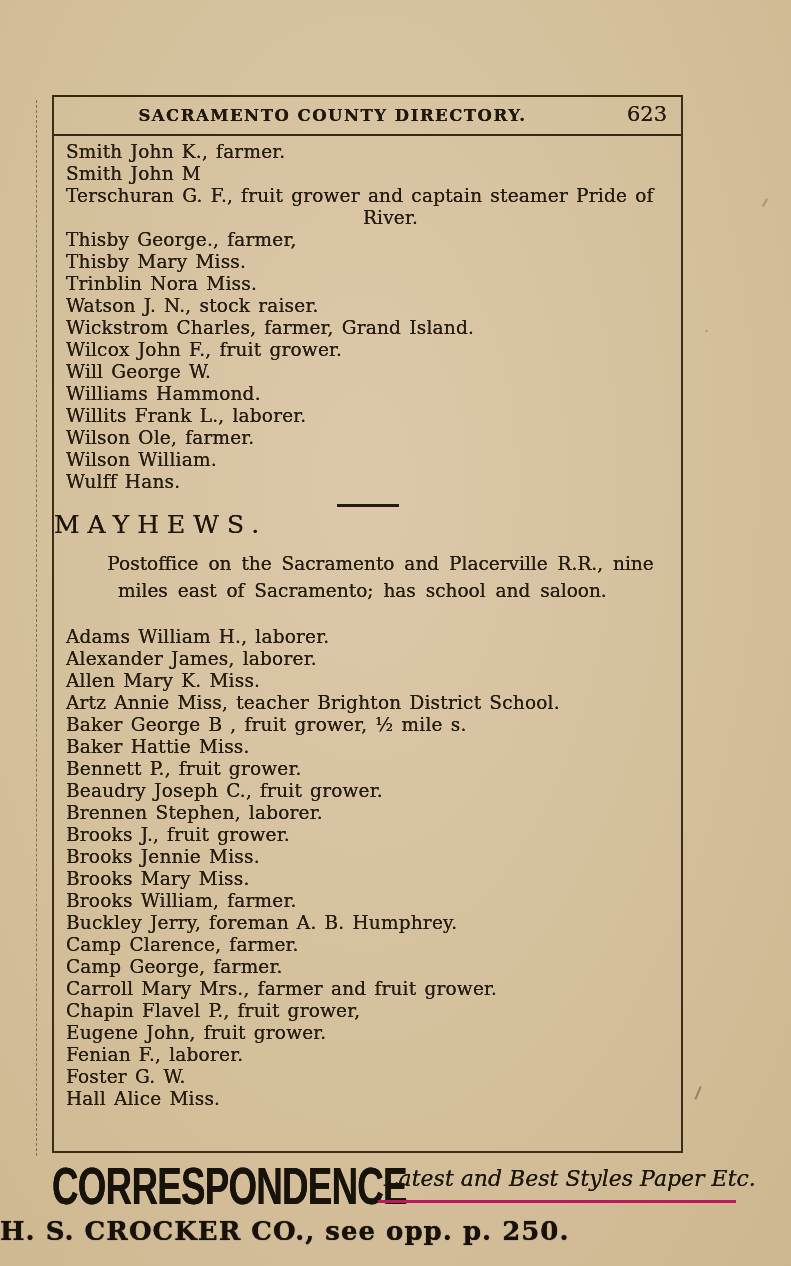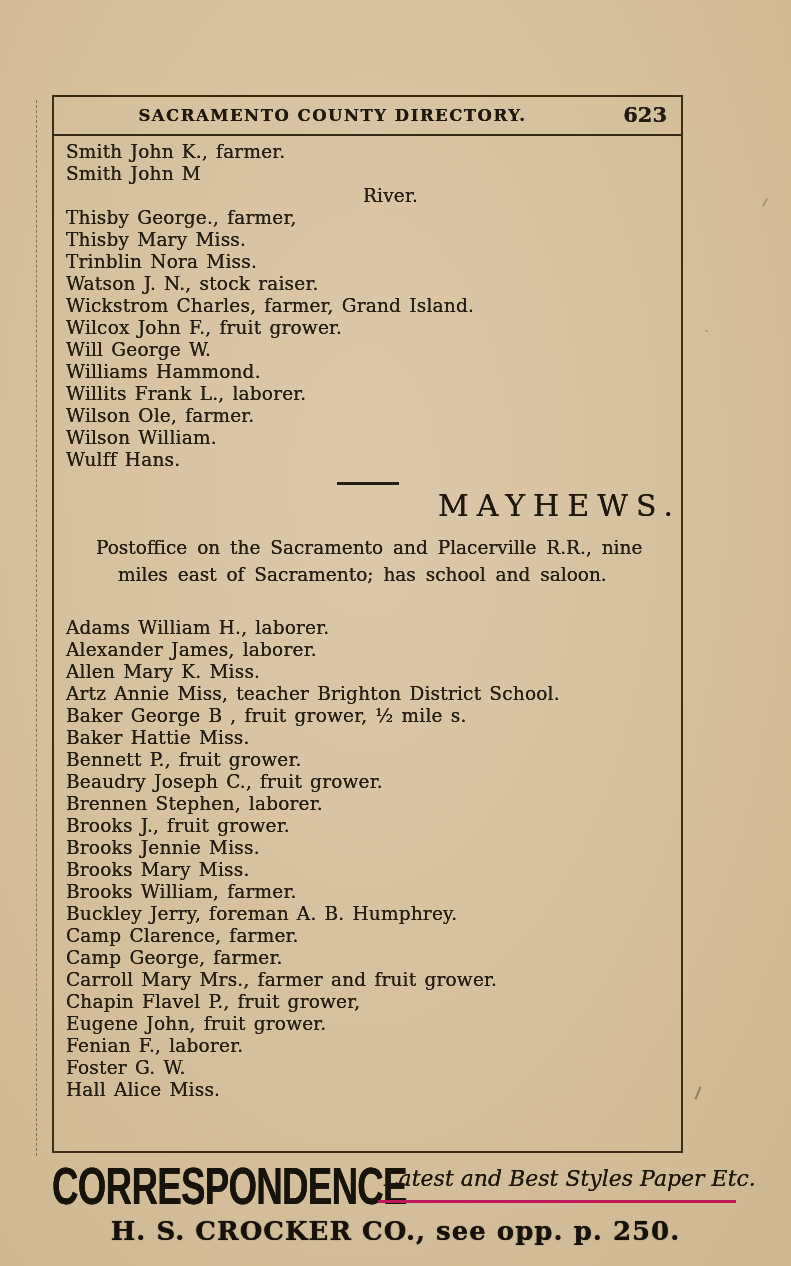--- a/index.html
+++ b/index.html
@@ -27,60 +27,59 @@
     border-bottom:2px solid #342a16;
   }
   .running-header .title{
     position:absolute;left:0;right:70px;top:9px;text-align:center;
     font-size:16.5px;font-weight:bold;letter-spacing:1.5px;color:#1f180b;
     text-shadow:0 0 .4px currentColor;
   }
   .running-header .pagenum{
     position:absolute;right:14px;top:5px;font-size:21px;color:#241c10;
     text-shadow:0 0 .4px currentColor;
-    font-weight:bold;
   }
   .list{margin:5px 8px 0 12px;}
   .entry{
     font-size:18.5px;line-height:22px;white-space:nowrap;
     letter-spacing:.2px;word-spacing:2px;
     text-shadow:0 0 .4px currentColor;
   }
   .entry.indent{padding-left:42px;text-align:center;}
   .section-divider{
     width:62px;height:3px;background:#241c10;margin:11px auto 3px auto;
   }
   .section-heading{
-    text-align:right;font-size:30px;letter-spacing:8px;
+    text-align:left;font-size:25px;letter-spacing:8px;
     color:#1e170b;margin-top:3px;
     text-shadow:0 0 .5px currentColor;
   }
   .section-desc{
     margin:11px 16px 0 12px;font-size:18.5px;line-height:27px;
     word-spacing:4px;text-shadow:0 0 .4px currentColor;
   }
-  .desc-line-1{display:block;padding-left:30px;}
+  .desc-line-1{display:block;padding-left:30px;text-align:center;}
   .desc-line-2{display:block;padding-left:52px;}
-  .list.mayhews{margin-top:29px;}
+  .list.mayhews{margin-top:22px;}
   
   .ad-correspondence{
     position:absolute;left:52px;top:1158px;
     font-family:"Liberation Sans", sans-serif;font-weight:bold;
     font-size:46px;line-height:1.1;letter-spacing:-1px;color:#17120a;
     transform:scale(.8,1.12);transform-origin:left top;
     text-shadow:0 0 .6px currentColor;
   }
   .ad-tagline{
     position:absolute;left:378px;top:1166px;width:358px;box-sizing:border-box;
     font-style:italic;font-size:22px;color:#1d160b;
     padding:0 4px 9px 6px;border-bottom:3px solid #be185d;
     white-space:nowrap;text-shadow:0 0 .4px currentColor;
   }
   .ad-publisher{
-    position:absolute;left:0;top:1216px;width:791px;text-align:center;
+    position:absolute;left:0;top:1216px;width:791px;text-align:left;
     font-weight:bold;font-size:26px;letter-spacing:1px;color:#17110a;
     text-shadow:0 0 .9px currentColor;
   }
   
   .artifact{position:absolute;background:#6a5a3c;opacity:.6;}
   .artifact.slash1{left:697px;top:1086px;width:2px;height:14px;transform:rotate(22deg);}
   .artifact.slash2{left:764px;top:198px;width:1.5px;height:9px;transform:rotate(28deg);opacity:.4;}
   .artifact.dot1{left:705px;top:330px;width:3px;height:2px;border-radius:50%;opacity:.35;}
 </style>
 </head>
@@ -93,20 +92,21 @@
   <div class="frame">
 
     <div class="running-header">
       <div class="title">SACRAMENTO COUNTY DIRECTORY.</div>
       <div class="pagenum">623</div>
     </div>
 
     <div class="list">
         <div class="entry">Smith John K., farmer.</div>
         <div class="entry">Smith John M</div>
+        <div class="entry">Terschuran G. F., fruit grower and captain steamer Pride of</div>
         <div class="entry indent">River.</div>
         <div class="entry">Thisby George., farmer,</div>
         <div class="entry">Thisby Mary Miss.</div>
         <div class="entry">Trinblin Nora Miss.</div>
         <div class="entry">Watson J. N., stock raiser.</div>
         <div class="entry">Wickstrom Charles, farmer, Grand Island.</div>
         <div class="entry">Wilcox John F., fruit grower.</div>
         <div class="entry">Will George W.</div>
         <div class="entry">Williams Hammond.</div>
         <div class="entry">Willits Frank L., laborer.</div>

